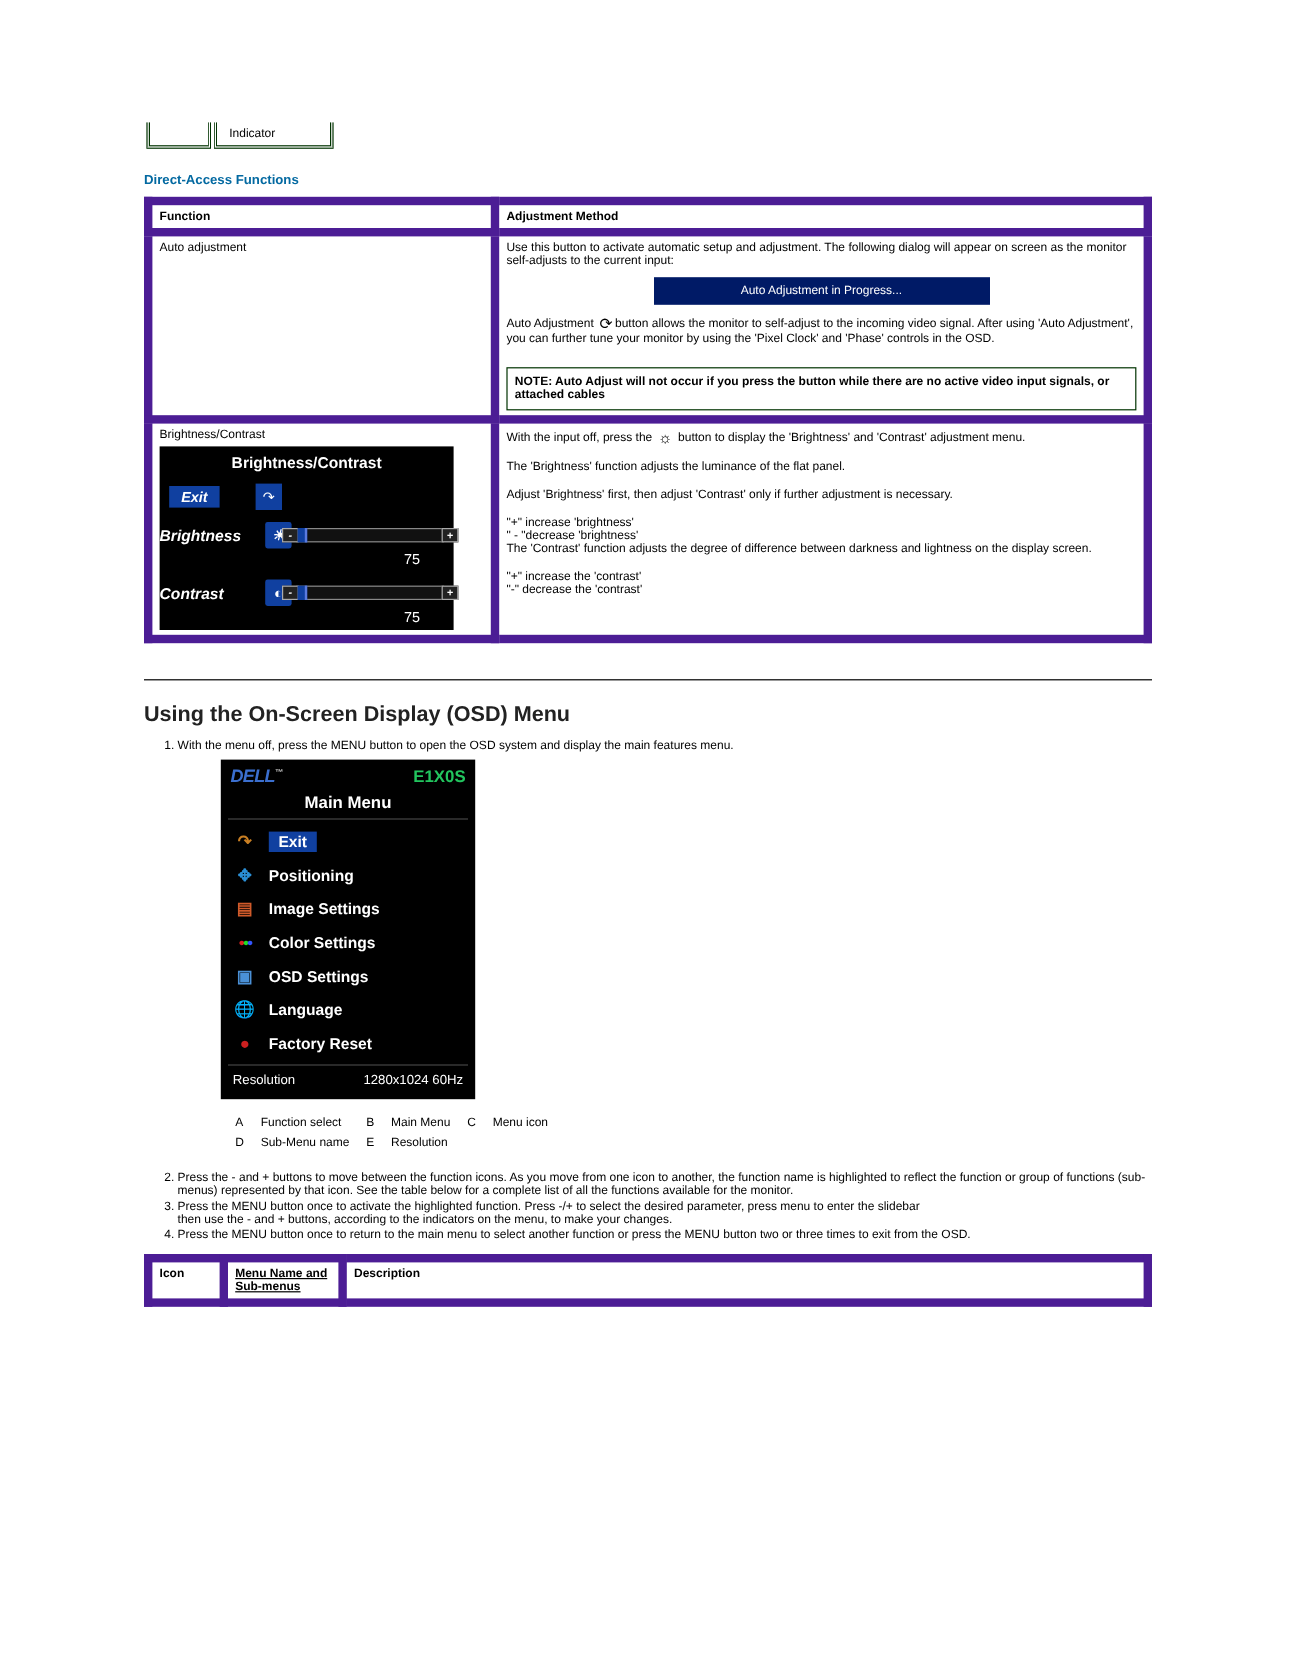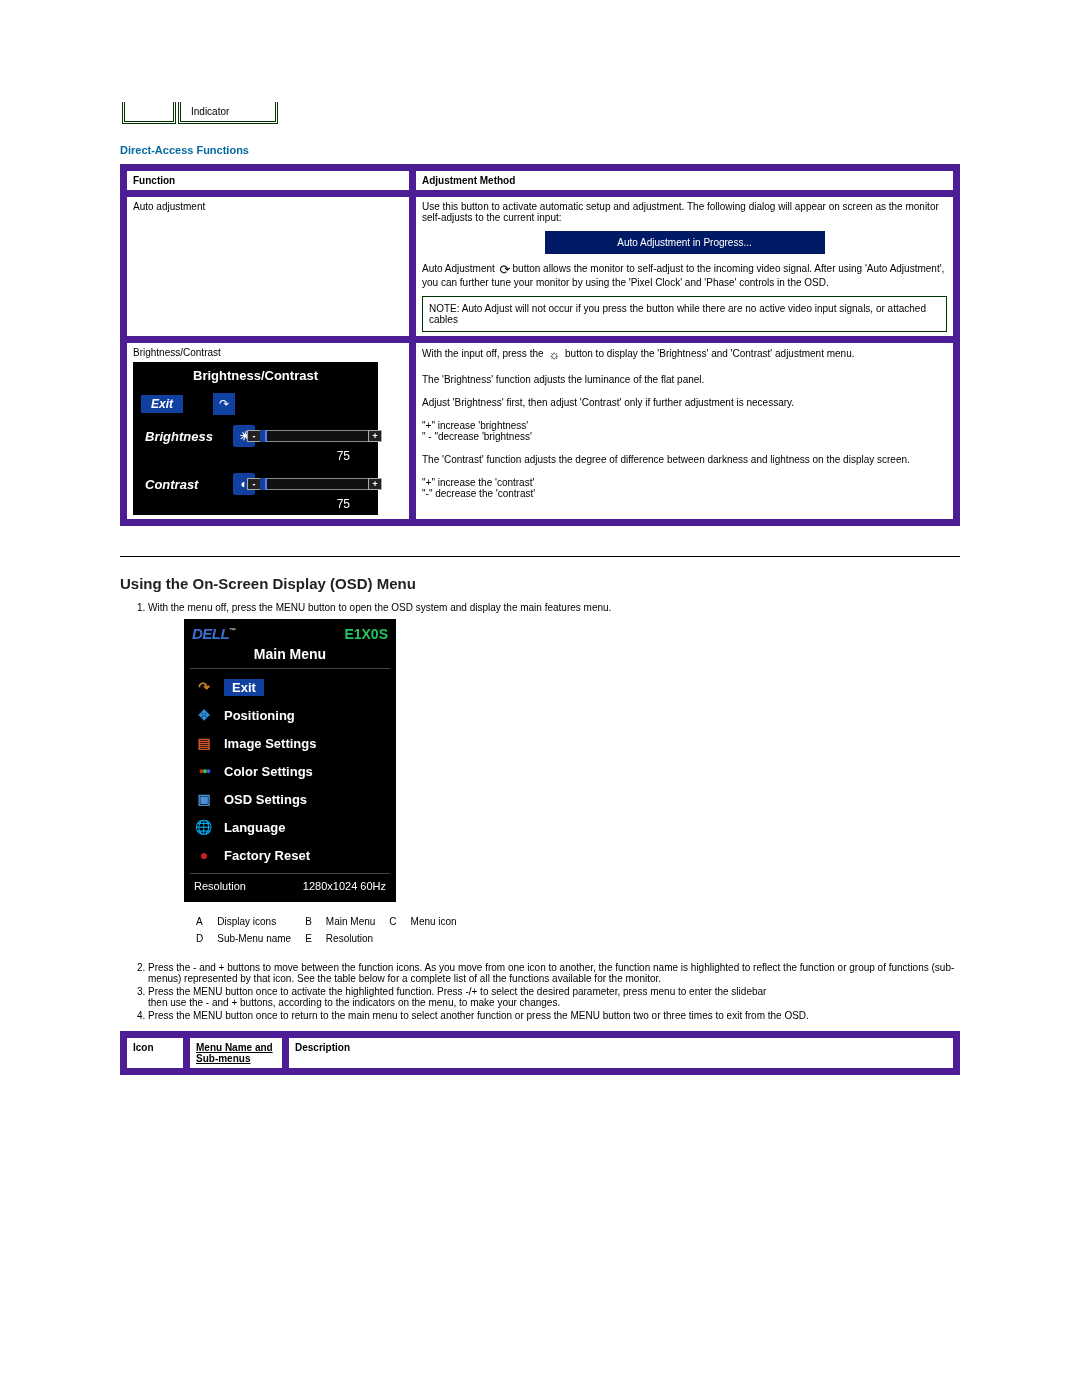--- a/index.html
+++ b/index.html
@@ -39,43 +39,44 @@
     font-size: 10px;
   }
   h3.section {
     color: #0369a1;
     font-size: 11px;
     font-weight: bold;
     margin: 18px 0 8px 0;
   }
   h2.big-section {
     color: #222;
-    font-size: 15px;
+    font-size: 18px;
     font-weight: bold;
     margin: 18px 0 10px 0;
   }
   hr.sep {
     border: none;
     border-top: 1px solid #000;
     margin: 30px 0 10px 0;
   }
   .auto-progress-box {
     background: #001a66;
     color: #fff;
     text-align: center;
     padding: 6px 10px;
     margin: 8px auto;
     width: 260px;
     font-size: 10px;
   }
   .note-box {
     border: 1px solid #003300;
     padding: 6px;
-    margin-top: 8px;
+    margin-top: 18px;
     font-size: 10px;
+    font-weight: bold;
   }
   .osd-panel {
     background: #000;
     color: #fff;
     width: 245px;
     font-family: Arial, sans-serif;
     font-size: 12px;
     margin-top: 4px;
   }
   .osd-title {
@@ -102,21 +103,21 @@
     height: 22px;
     background: #1040a0;
     display: inline-flex;
     align-items: center;
     justify-content: center;
     font-size: 12px;
   }
   .osd-slider-row {
     display: flex;
     align-items: center;
-    padding: 6px 8px 2px 12px;
+    padding: 6px 8px 2px 0;
     font-style: italic;
     font-weight: bold;
   }
   .osd-label {
     width: 88px;
     font-size: 13px;
   }
   .slider-icon {
     width: 22px;
     height: 22px;
@@ -309,21 +310,21 @@
       <td>
         <div>
           <span>With the input off, press the </span><span class="inline-ic">☼</span><span> button to display the 'Brightness' and 'Contrast' adjustment menu.</span>
         </div>
         <div style="margin-top:12px;">The 'Brightness' function adjusts the luminance of the flat panel.</div>
         <div style="margin-top:12px;">Adjust 'Brightness' first, then adjust 'Contrast' only if further adjustment is necessary.</div>
         <div style="margin-top:12px;">
           <div>"+" increase 'brightness'</div>
           <div>" - "decrease 'brightness'</div>
         </div>
-        <div style="margin-top:12px;">The 'Contrast' function adjusts the degree of difference between darkness and lightness on the display screen.</div>
+        <div style="">The 'Contrast' function adjusts the degree of difference between darkness and lightness on the display screen.</div>
         <div style="margin-top:12px;">
           <div>"+" increase the 'contrast'</div>
           <div>"-" decrease the 'contrast'</div>
         </div>
       </td>
     </tr>
   </tbody>
     </table>
 
   <hr class="sep">
@@ -380,21 +381,21 @@
         <div class="mm-footer">
           <span>Resolution</span>
           <span>1280x1024 60Hz</span>
         </div>
       </div>
 
       <table class="key-grid">
         <tbody>
             <tr>
           <td>A</td>
-              <td>Display icons</td>
+              <td>Function select</td>
           <td>B</td>
               <td>Main Menu</td>
           <td>C</td>
               <td>Menu icon</td>
         </tr>
         <tr>
           <td>D</td>
               <td>Sub-Menu name</td>
           <td>E</td>
               <td>Resolution</td>

